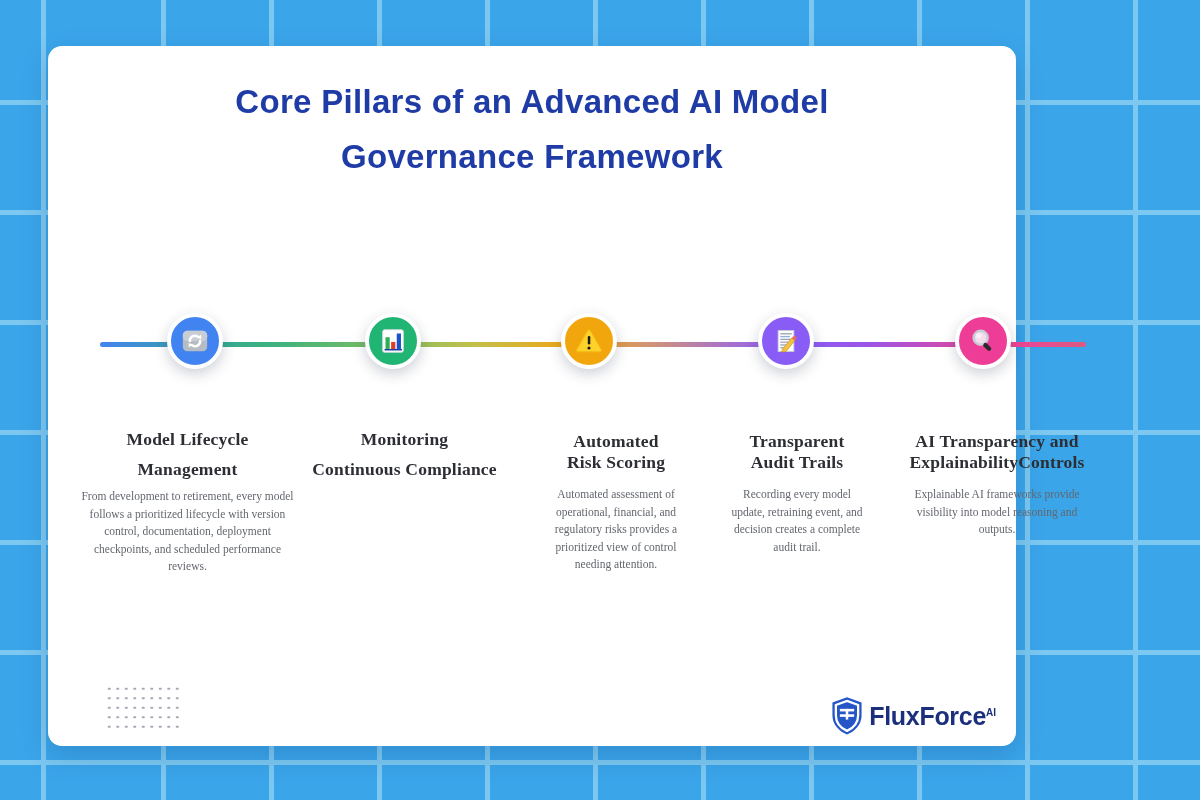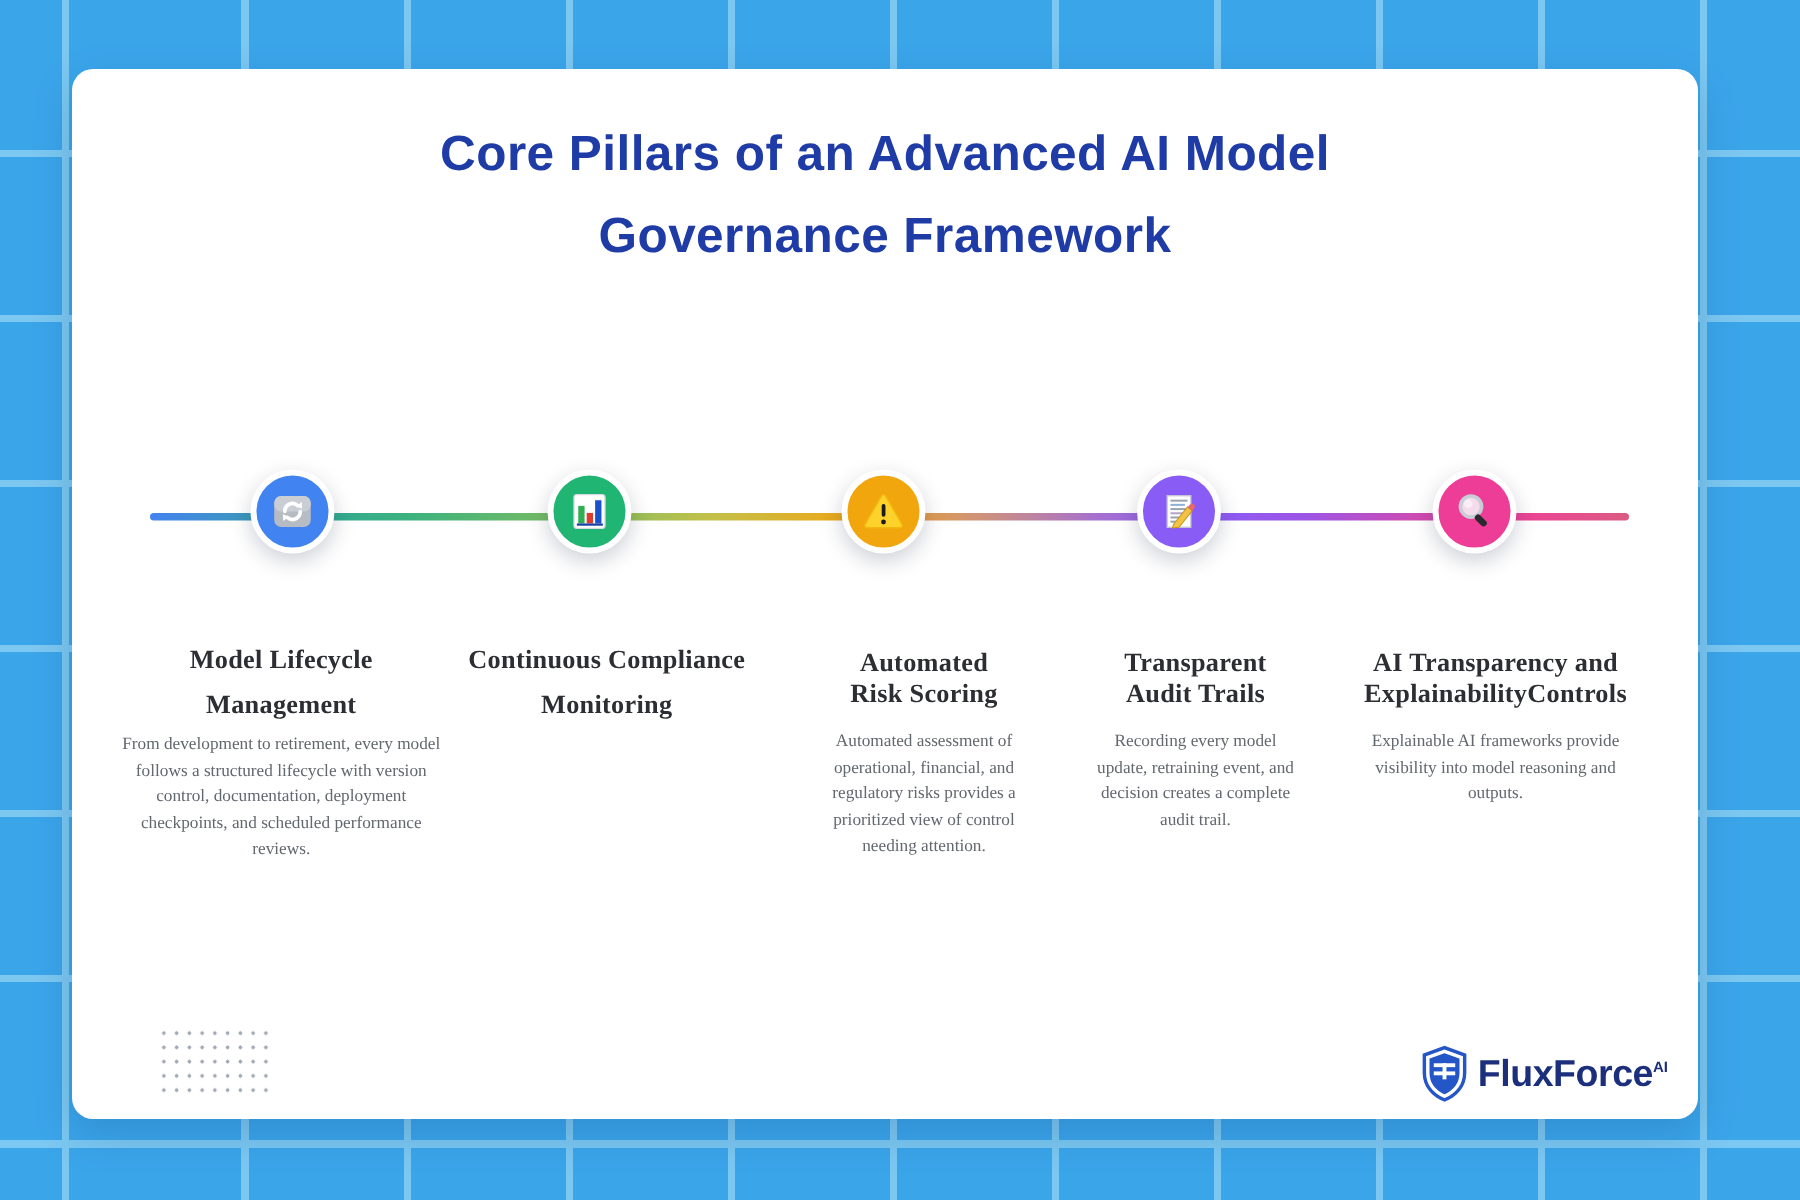--- a/index.html
+++ b/index.html
@@ -7,21 +7,21 @@
   body {
     position:relative; overflow:hidden;
     font-family:"Liberation Sans", sans-serif;
     background-color:var(--background,#3BA5EA);
     background-image:
       repeating-linear-gradient(90deg, transparent 0, transparent 103px, var(--grid_line,#7CC8F1) 103px, var(--grid_line,#7CC8F1) 108px),
       repeating-linear-gradient(0deg, transparent 0, transparent 105px, var(--grid_line,#7CC8F1) 105px, var(--grid_line,#7CC8F1) 110px);
     background-position:58px 70px, 58px 70px;
   }
   .card {
-    position:absolute; left:48px; top:46px; width:1084px; height:700px;
+    position:absolute; left:48px; top:46px; width:968px; height:700px;
     background:var(--card_bg,#fff); border-radius:14px;
     box-shadow:0 10px 28px rgba(8,56,110,.20);
   }
   .main-title {
     position:absolute; top:28px; left:0; width:100%;
     text-align:center; font-size:33px; font-weight:bold;
     color:var(--title,#1E3BA6); line-height:55px; letter-spacing:.3px;
   }
   .timeline-line {
     position:absolute; left:52px; top:296px; width:986px; height:5px; border-radius:3px;
@@ -112,27 +112,27 @@
       <circle cx="11.5" cy="10.5" r="3" fill="#fbeef6"></circle>
       <rect x="18.6" y="17.2" width="10" height="4.6" rx="2.2" transform="rotate(45 18.6 17.2)" fill="#2a2a2e"></rect>
     </svg>
   </div>
 
   <div class="col" style="left:32px; width:215px">
     <div class="ptitle">
       <div>Model Lifecycle</div>
       <div>Management</div>
     </div>
-    <div class="desc">From development to retirement, every model follows a structured lifecycle with version control, documentation, deployment checkpoints, and scheduled performance reviews.</div>
+    <div class="desc">From development to retirement, every model follows a prioritized lifecycle with version control, documentation, deployment checkpoints, and scheduled performance reviews.</div>
   </div>
 
   <div class="col" style="left:244px; width:225px">
     <div class="ptitle">
+      <div>Monitoring</div>
       <div>Continuous Compliance</div>
-      <div>Monitoring</div>
     </div>
   </div>
 
   <div class="col tight" style="left:488px; width:160px">
     <div class="ptitle">
       <div>Automated</div>
       <div>Risk Scoring</div>
     </div>
     <div class="desc">Automated assessment of operational, financial, and regulatory risks provides a prioritized view of control needing attention.</div>
   </div>

